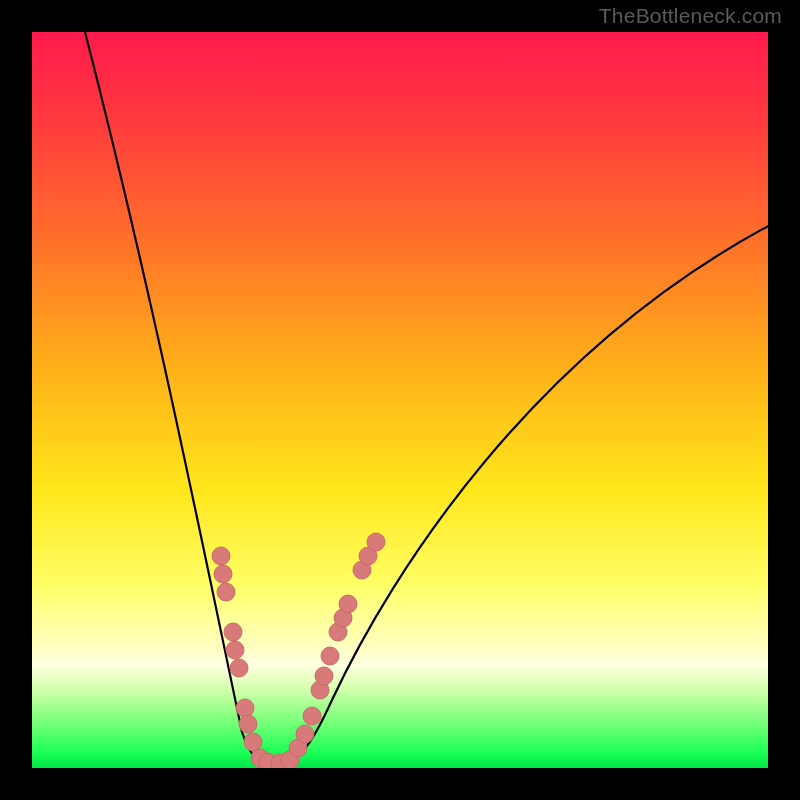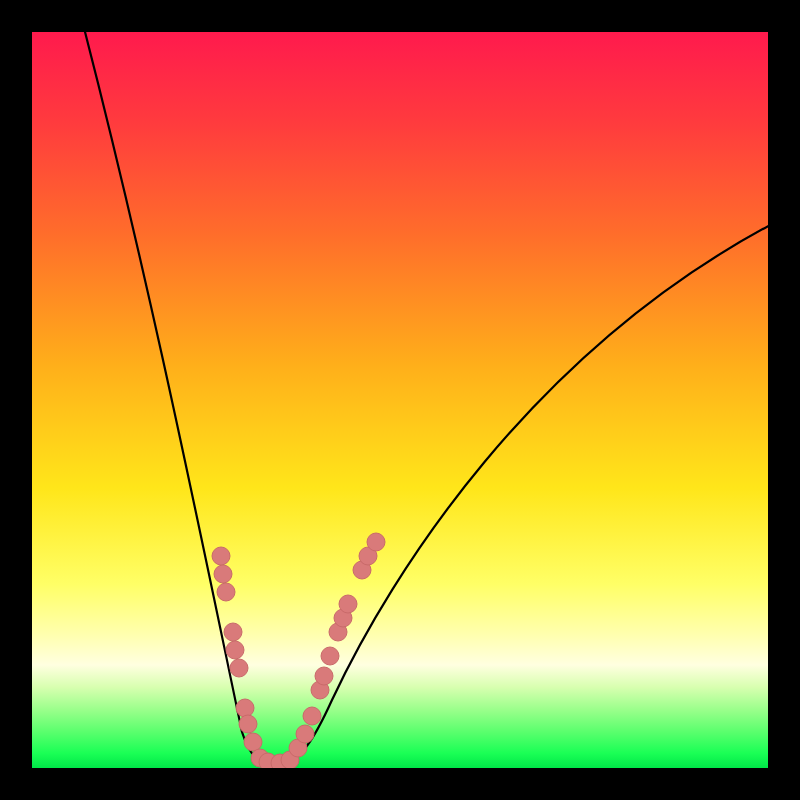--- a/index.html
+++ b/index.html
@@ -80,13 +80,14 @@
           <circle cx="298" cy="624" r="9" fill="#d97a7a" stroke="#c96a6a" stroke-width="1"></circle>
           <circle cx="306" cy="600" r="9" fill="#d97a7a" stroke="#c96a6a" stroke-width="1"></circle>
           <circle cx="311" cy="586" r="9" fill="#d97a7a" stroke="#c96a6a" stroke-width="1"></circle>
           <circle cx="316" cy="572" r="9" fill="#d97a7a" stroke="#c96a6a" stroke-width="1"></circle>
           <circle cx="330" cy="538" r="9" fill="#d97a7a" stroke="#c96a6a" stroke-width="1"></circle>
           <circle cx="336" cy="524" r="9" fill="#d97a7a" stroke="#c96a6a" stroke-width="1"></circle>
           <circle cx="344" cy="510" r="9" fill="#d97a7a" stroke="#c96a6a" stroke-width="1"></circle>
         </g>
     </svg>
   </div>
+  <div class="watermark">TheBottleneck.com</div>
 </div>
 
 </body></html>

